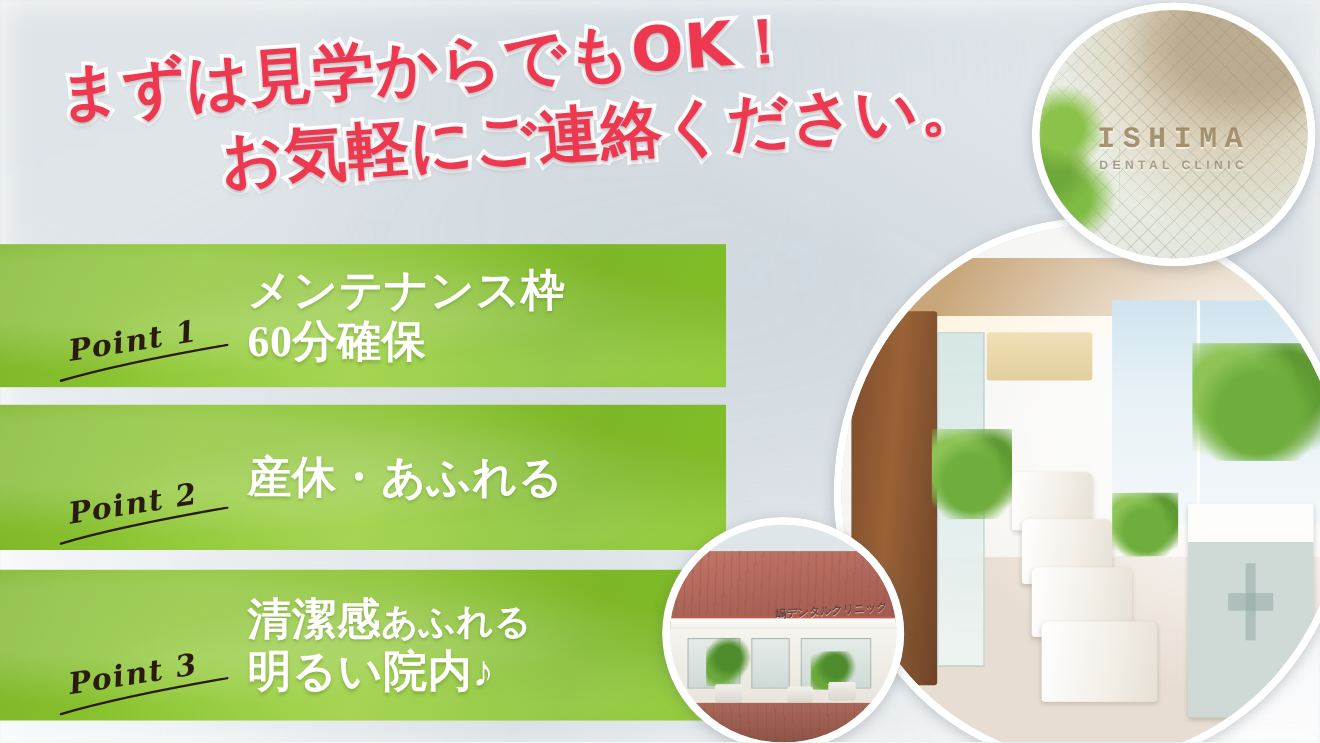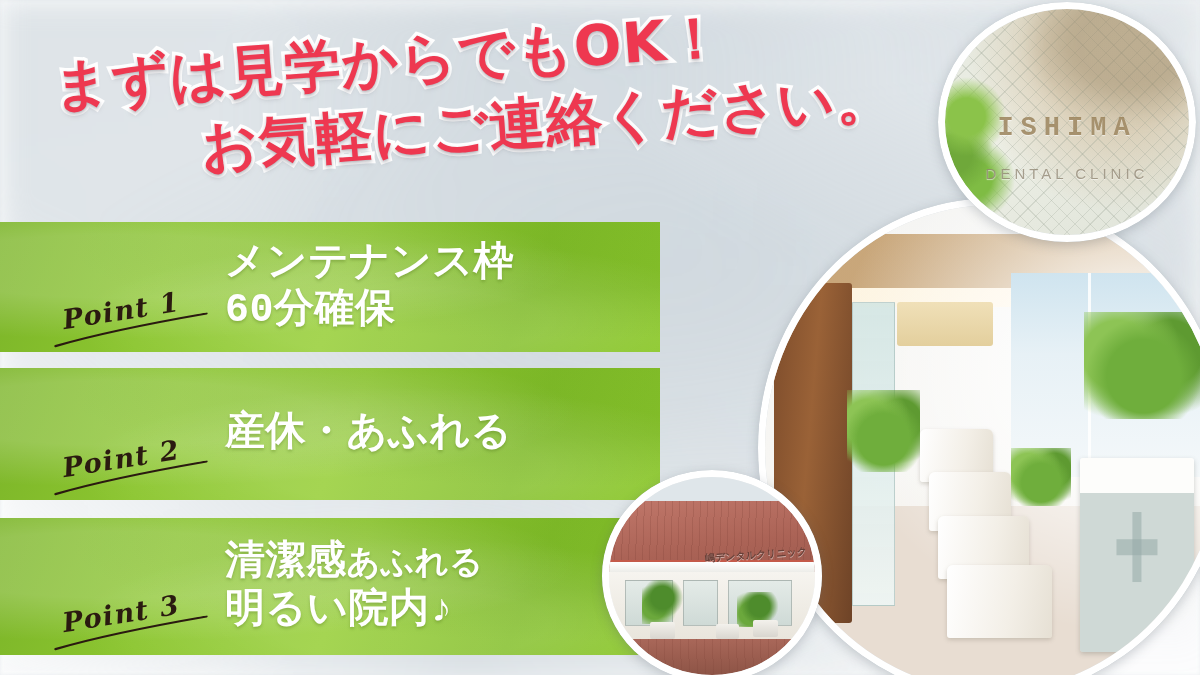--- a/index.html
+++ b/index.html
@@ -130,21 +130,21 @@
     width: 155px;
     height: 16px;
     overflow: visible;
     transform: rotate(-7deg);
   }
   .point-underline svg { display: block; }
 
   .band-text {
     flex: 1 1 auto;
     color: #ffffff;
-    font-family: Liberation Mono, monospace;
+    font-family: Liberation Serif, serif;
     font-weight: 700;
     font-size: 40px;
     line-height: 1.18;
     letter-spacing: 0.5px;
     text-shadow: 0 2px 3px rgba(60,95,10,0.28);
     padding-right: 26px;
   }
   .band-text .ln { display: block; white-space: nowrap; }
   .band-text .small { font-size: 33px; }
 
@@ -277,21 +277,21 @@
   }
   .sign-name, .sign-sub {
     position:absolute; left:0; width:100%;
     text-align:center;
     color: rgba(150,126,84,0.82);
     font-family:"Liberation Sans", sans-serif;
     letter-spacing: 4px;
     text-shadow: 0 1px 1px rgba(255,255,255,0.6);
   }
   .sign-name { top:46%; font-size:27px; font-weight:700; letter-spacing:7px;font-family:Liberation Mono, monospace; }
-  .sign-sub  { top:60%; font-size:15px; font-weight:400; letter-spacing:4px; color: rgba(140,130,110,0.75); margin-top: 20px; }
+  .sign-sub  { top:60%; font-size:11px; font-weight:700; letter-spacing:4px; color: rgba(140,130,110,0.75); }
 
   
   #photo-exterior {
     left: 602px;
     top: 470px;
     width: 220px;
     height: 212px;
     z-index: 7;
   }
   #photo-exterior .inner {

